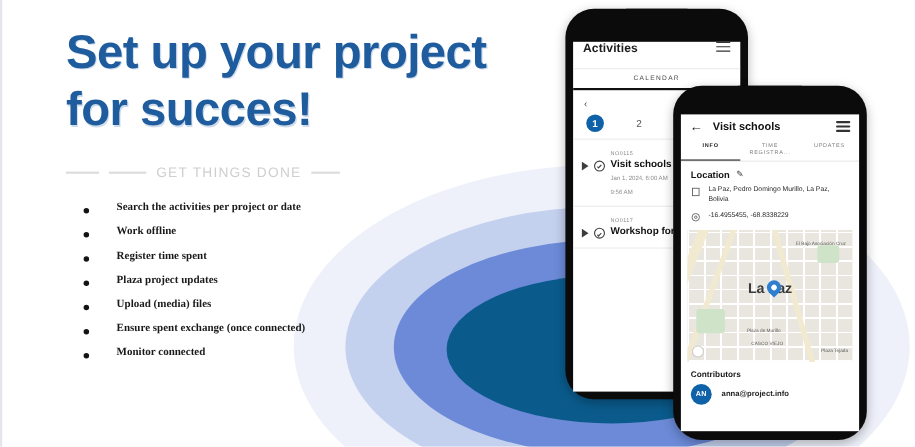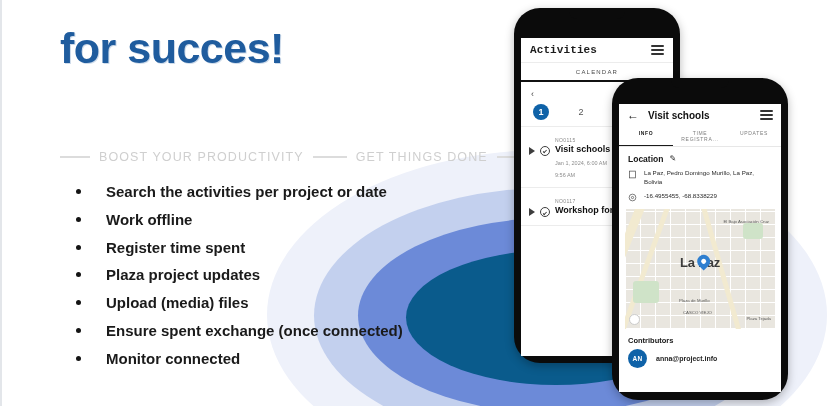--- a/index.html
+++ b/index.html
@@ -39,42 +39,43 @@
   .subdiv .rule{height:2px;background:#dcdcdc;flex:0 0 auto;}
   .rule-a{width:30px;}
   .rule-b{width:34px;}
   .rule-c{width:26px;}
   .subdiv .sub-txt{
     color:#cfcfcf;font-size:12.5px;letter-spacing:1.1px;white-space:nowrap;
   }
   .bullets{position:absolute;left:58px;top:183px;width:430px;list-style:none;margin:0;padding:0;}
   .bullets li{
     position:relative;padding-left:46px;margin:0 0 10.5px 0;
-    font-size:15px;color:#1a1a1a;font-weight:bold;line-height:1.15;
+    font-size:10px;color:#1a1a1a;font-weight:bold;line-height:1.15;
     white-space:nowrap;
+    font-family:Liberation Serif, serif;
   }
   .bullets li:before{
     content:"";position:absolute;left:16px;top:6px;
     width:5px;height:5px;border-radius:50%;background:#141414;
   }
 
   
   .phone{position:absolute;background:#0b0b0b;border-radius:26px;z-index:4;
          box-shadow:0 3px 10px rgba(0,0,0,.28);}
   .phone .screen{position:absolute;background:#fff;overflow:hidden;}
   .notch{position:absolute;left:50%;transform:translateX(-50%);
          background:#0b0b0b;border-radius:0 0 8px 8px;z-index:6;}
 
   
   #phone-back{left:512px;top:8px;width:166px;height:355px;}
   #phone-back .screen{left:7px;top:30px;width:152px;height:318px;}
   #phone-back .notch{top:0;width:56px;height:11px;}
 
-  .app-bar{height:24px;display:flex;align-items:center;justify-content:space-between;
-           padding:0 9px;border-bottom:1px solid #ececec;font-family:Liberation Mono, monospace;}
+  .app-bar{height:24px;display:flex;align-items:flex-start;justify-content:space-between;
+           padding:0 9px;border-bottom:1px solid #ececec;}
   .app-title{font-size:11px;color:#1c1c1c;font-weight:600;letter-spacing:.1px;}
   .hamburger{width:13px;display:flex;flex-direction:column;gap:2.5px;}
   .hamburger i{display:block;height:1.4px;background:#333;border-radius:1px;}
 
   .tab-calendar{height:17px;display:flex;align-items:center;justify-content:center;
                 border-bottom:2px solid #111;}
   .tab-calendar span{font-size:6px;letter-spacing:1.2px;color:#4a4a4a;}
 
   .cal-head{display:flex;align-items:center;justify-content:space-between;
             padding:6px 10px 2px 10px;}
@@ -159,26 +160,26 @@
 
   <div class="rings">
     <div class="ring ring-1"></div>
     <div class="ring ring-2"></div>
     <div class="ring ring-3"></div>
     <div class="ring ring-4"></div>
   </div>
 
   <div class="left">
     <div class="headline">
+      <div>Set up your project</div>
       <div>for succes!</div>
     </div>
 
     <div class="subdiv">
       <span class="rule rule-a"></span>
-      <span class="sub-txt">BOOST YOUR PRODUCTIVITY</span>
       <span class="rule rule-b"></span>
       <span class="sub-txt">GET THINGS DONE</span>
       <span class="rule rule-c"></span>
     </div>
 
     <ul class="bullets">
       <li>Search the activities per project or date</li>
       <li>Work offline</li>
       <li>Register time spent</li>
       <li>Plaza project updates</li>

